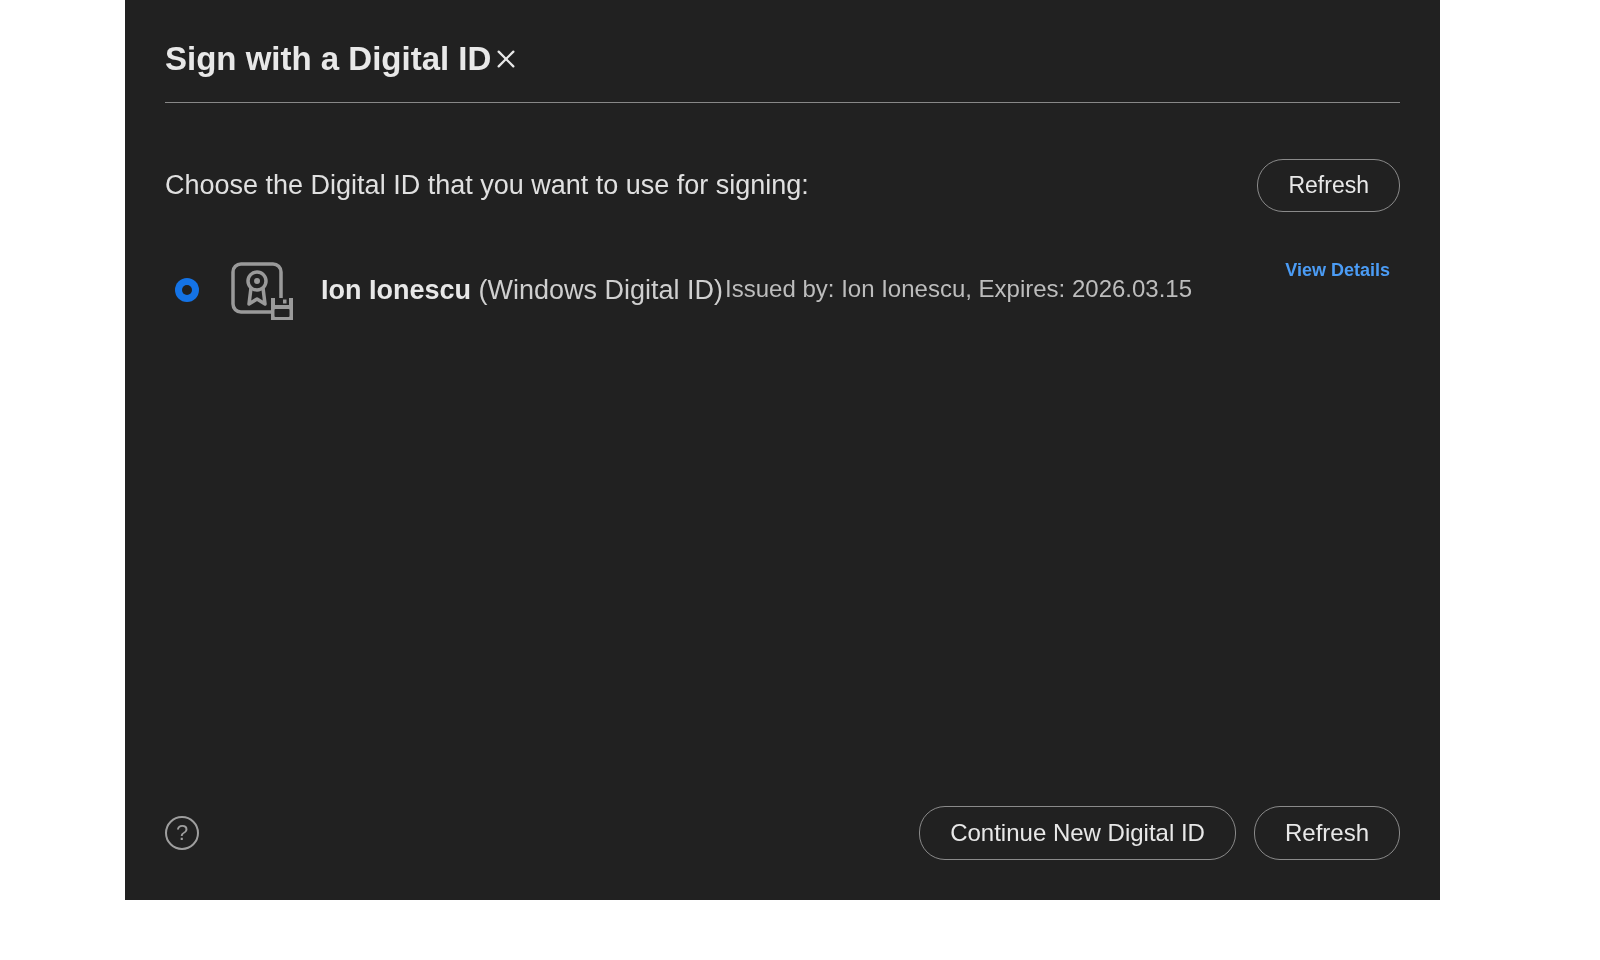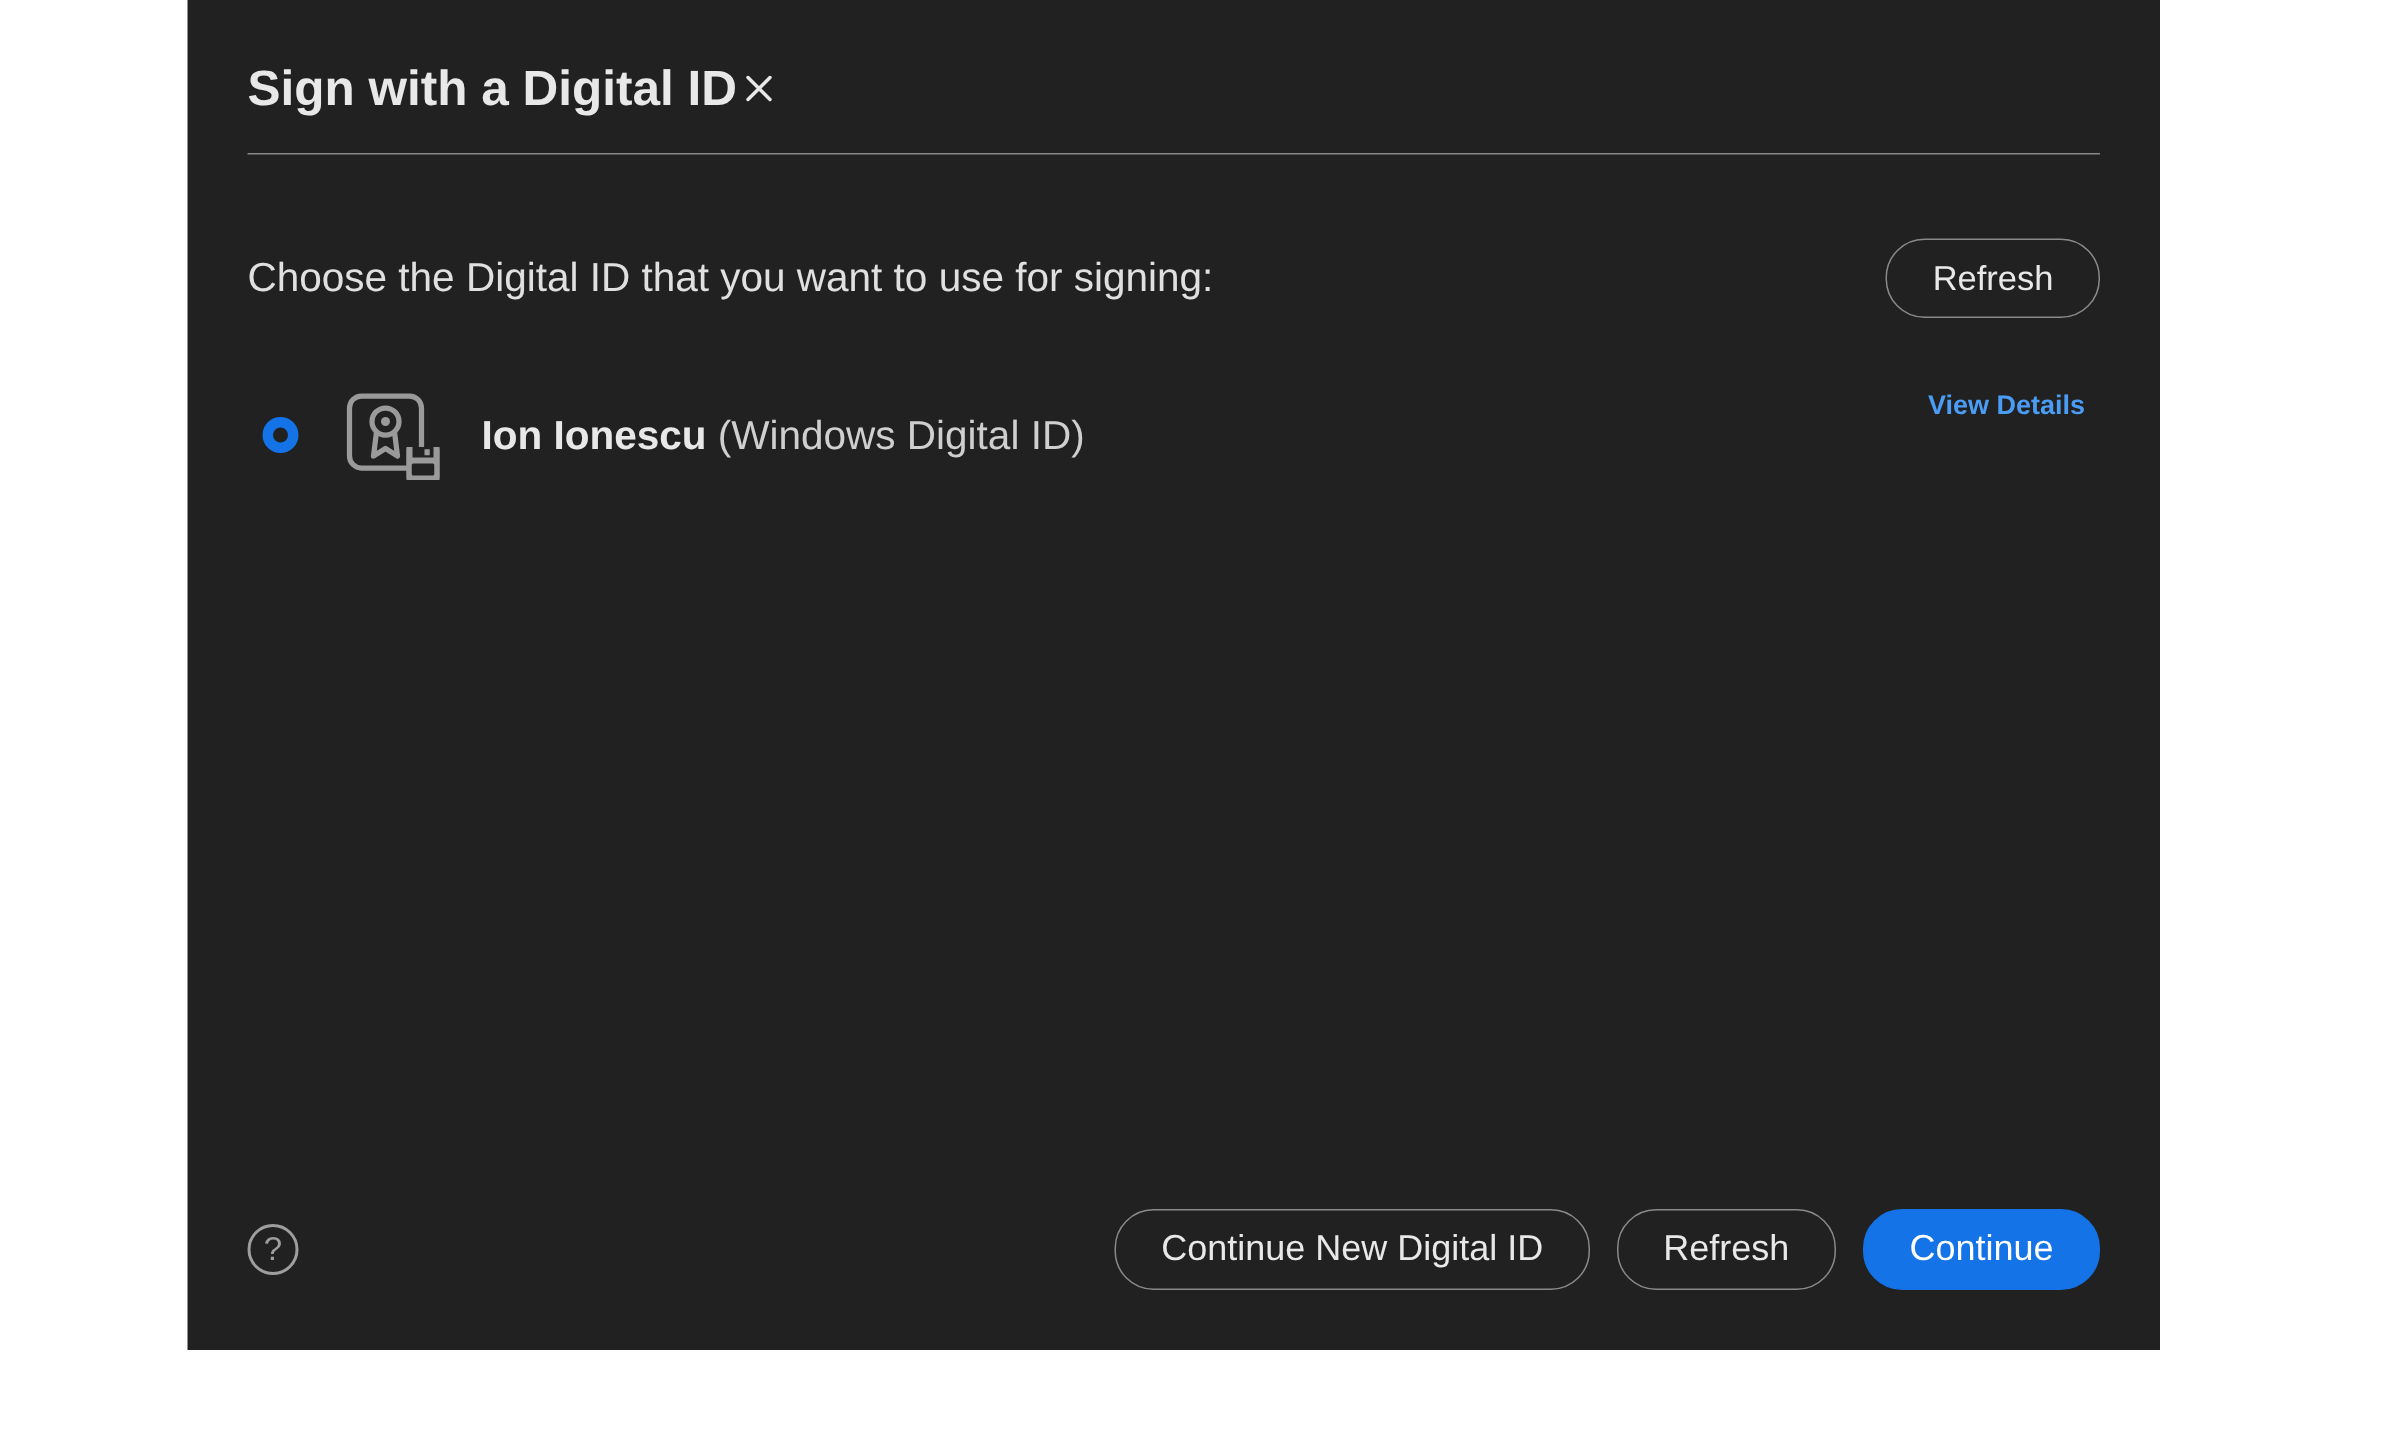--- a/index.html
+++ b/index.html
@@ -213,27 +213,27 @@
             <rect x="12" y="1.5" width="3.5" height="4" fill="#9a9a9a"></rect>
             <rect x="3.5" y="11" width="15" height="8" rx="1" fill="#212121"></rect>
           </g>
         </svg>
       </div>
       <div class="id-text">
         <div class="id-name-row">
           <span class="id-name">Ion Ionescu</span>
           <span class="id-type">(Windows Digital ID)</span>
         </div>
+        <div class="id-details">Issued by: Ion Ionescu, Expires: 2026.03.15</div>
       </div>
       <a class="view-details-link">View Details</a>
     </div>
   </div>
 
   <div class="dialog-footer">
     <button class="help-button">
       <span>?</span>
     </button>
     <button class="footer-button">Continue New Digital ID</button>
     <button class="footer-button">Refresh</button>
-    <button class="footer-button primary">Continue</button>
   </div>
 
 </div>
 
 </body></html>

